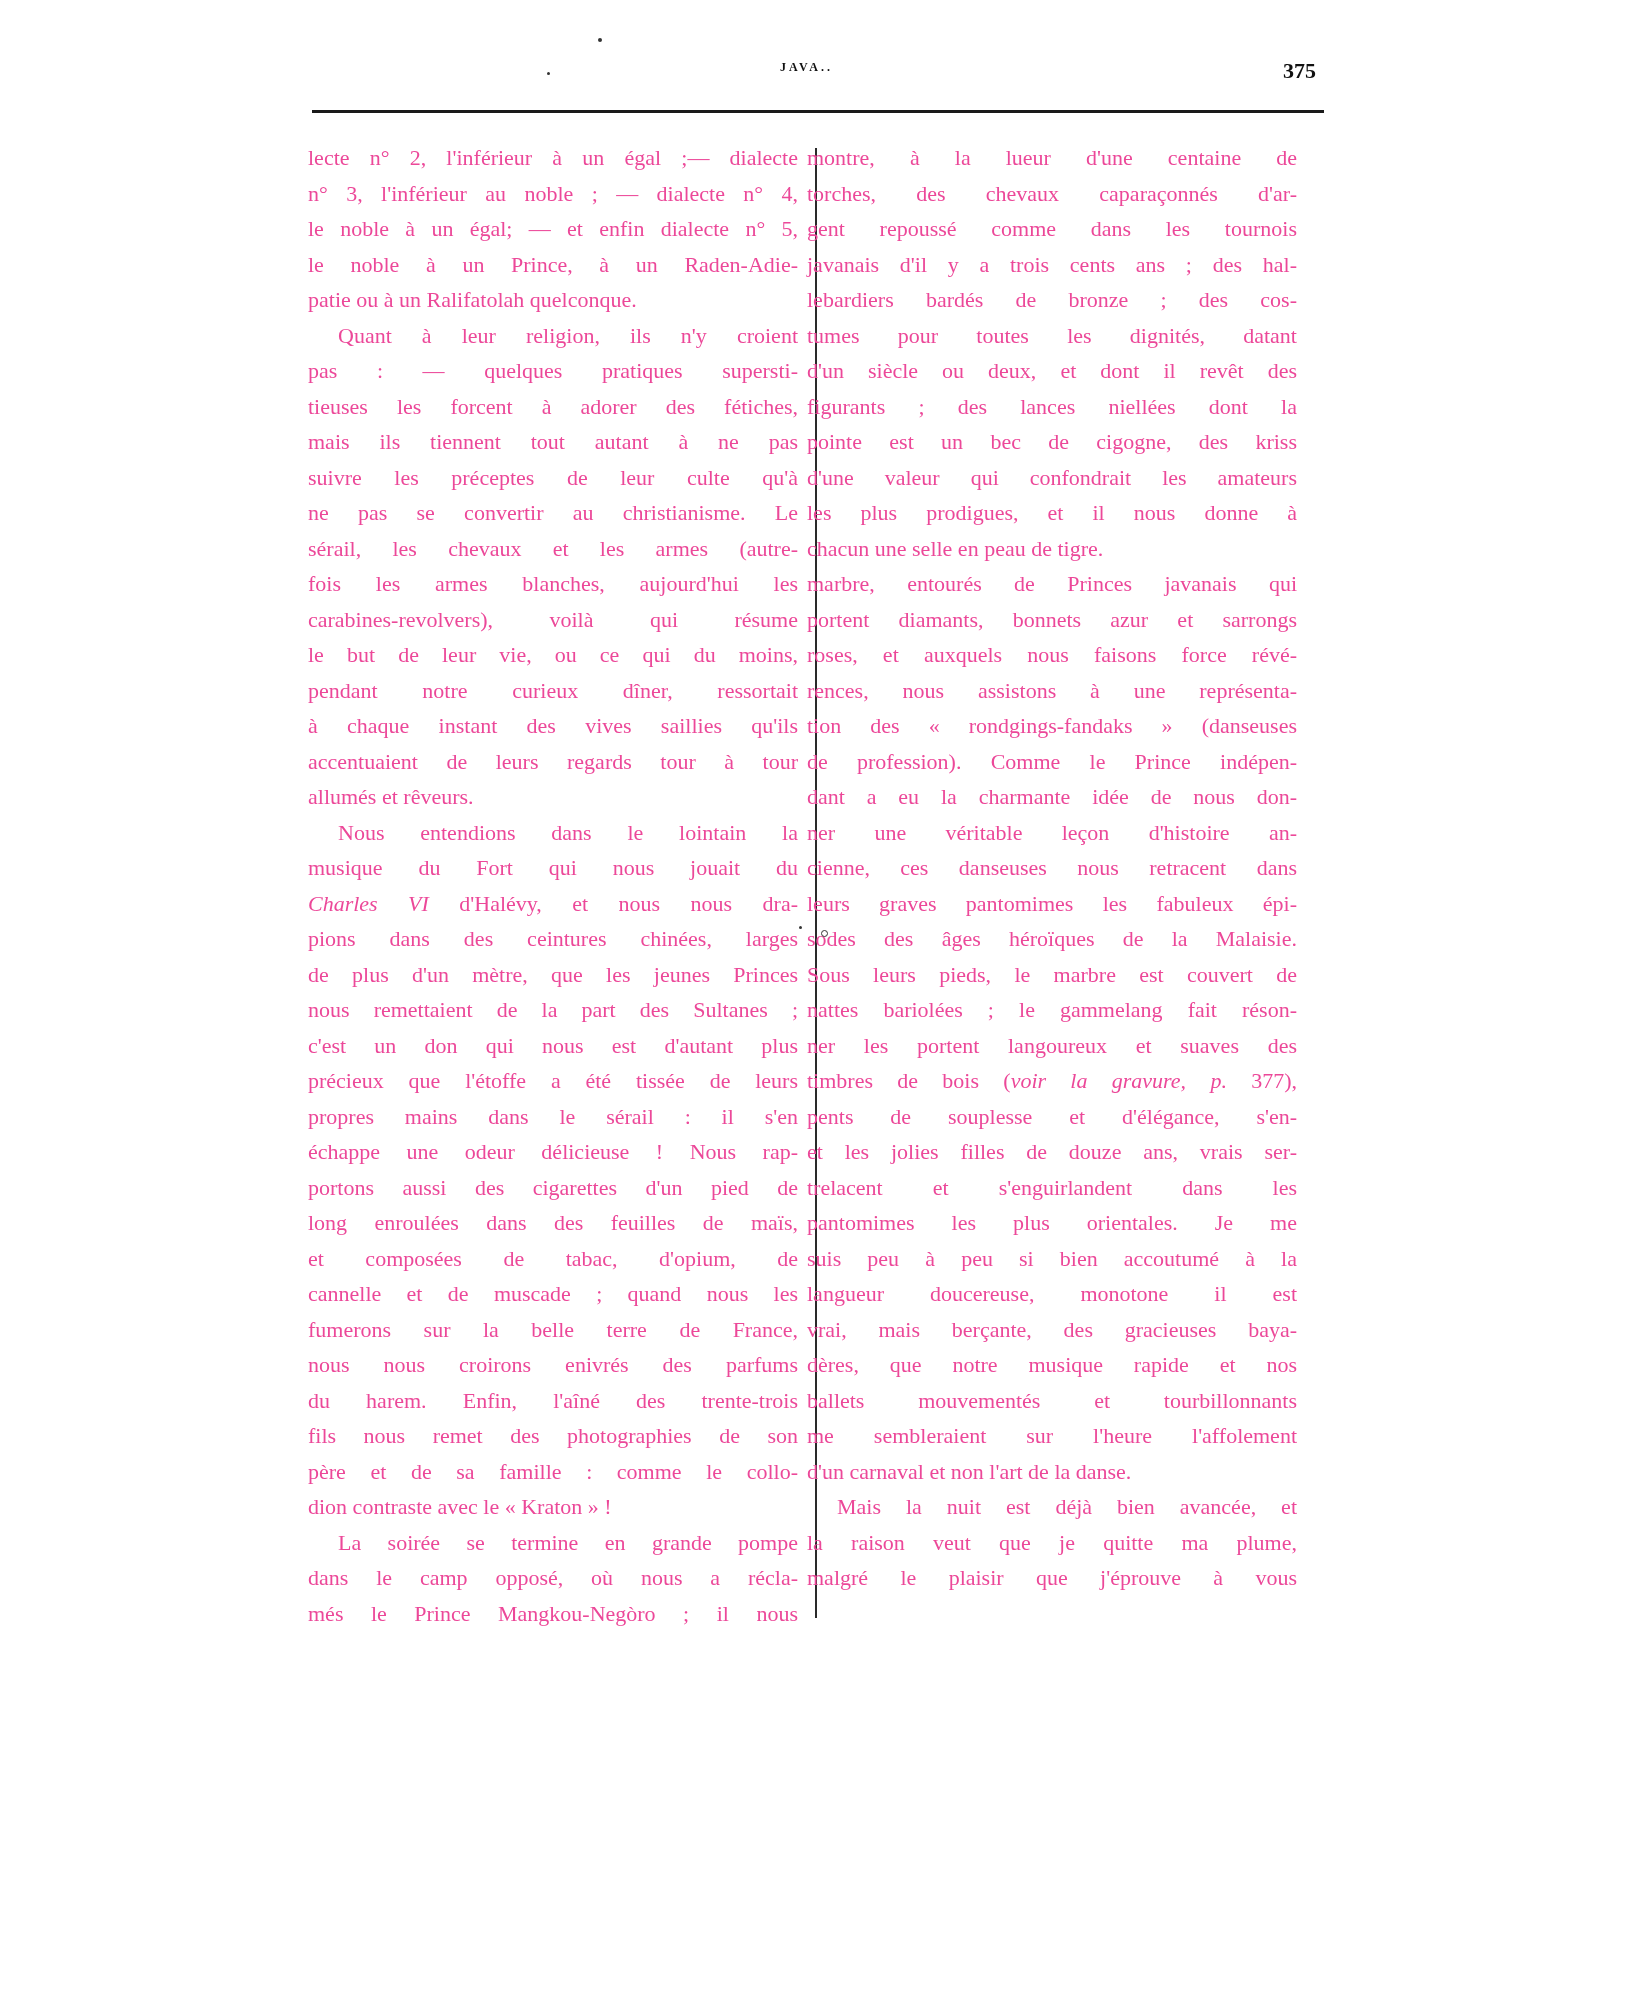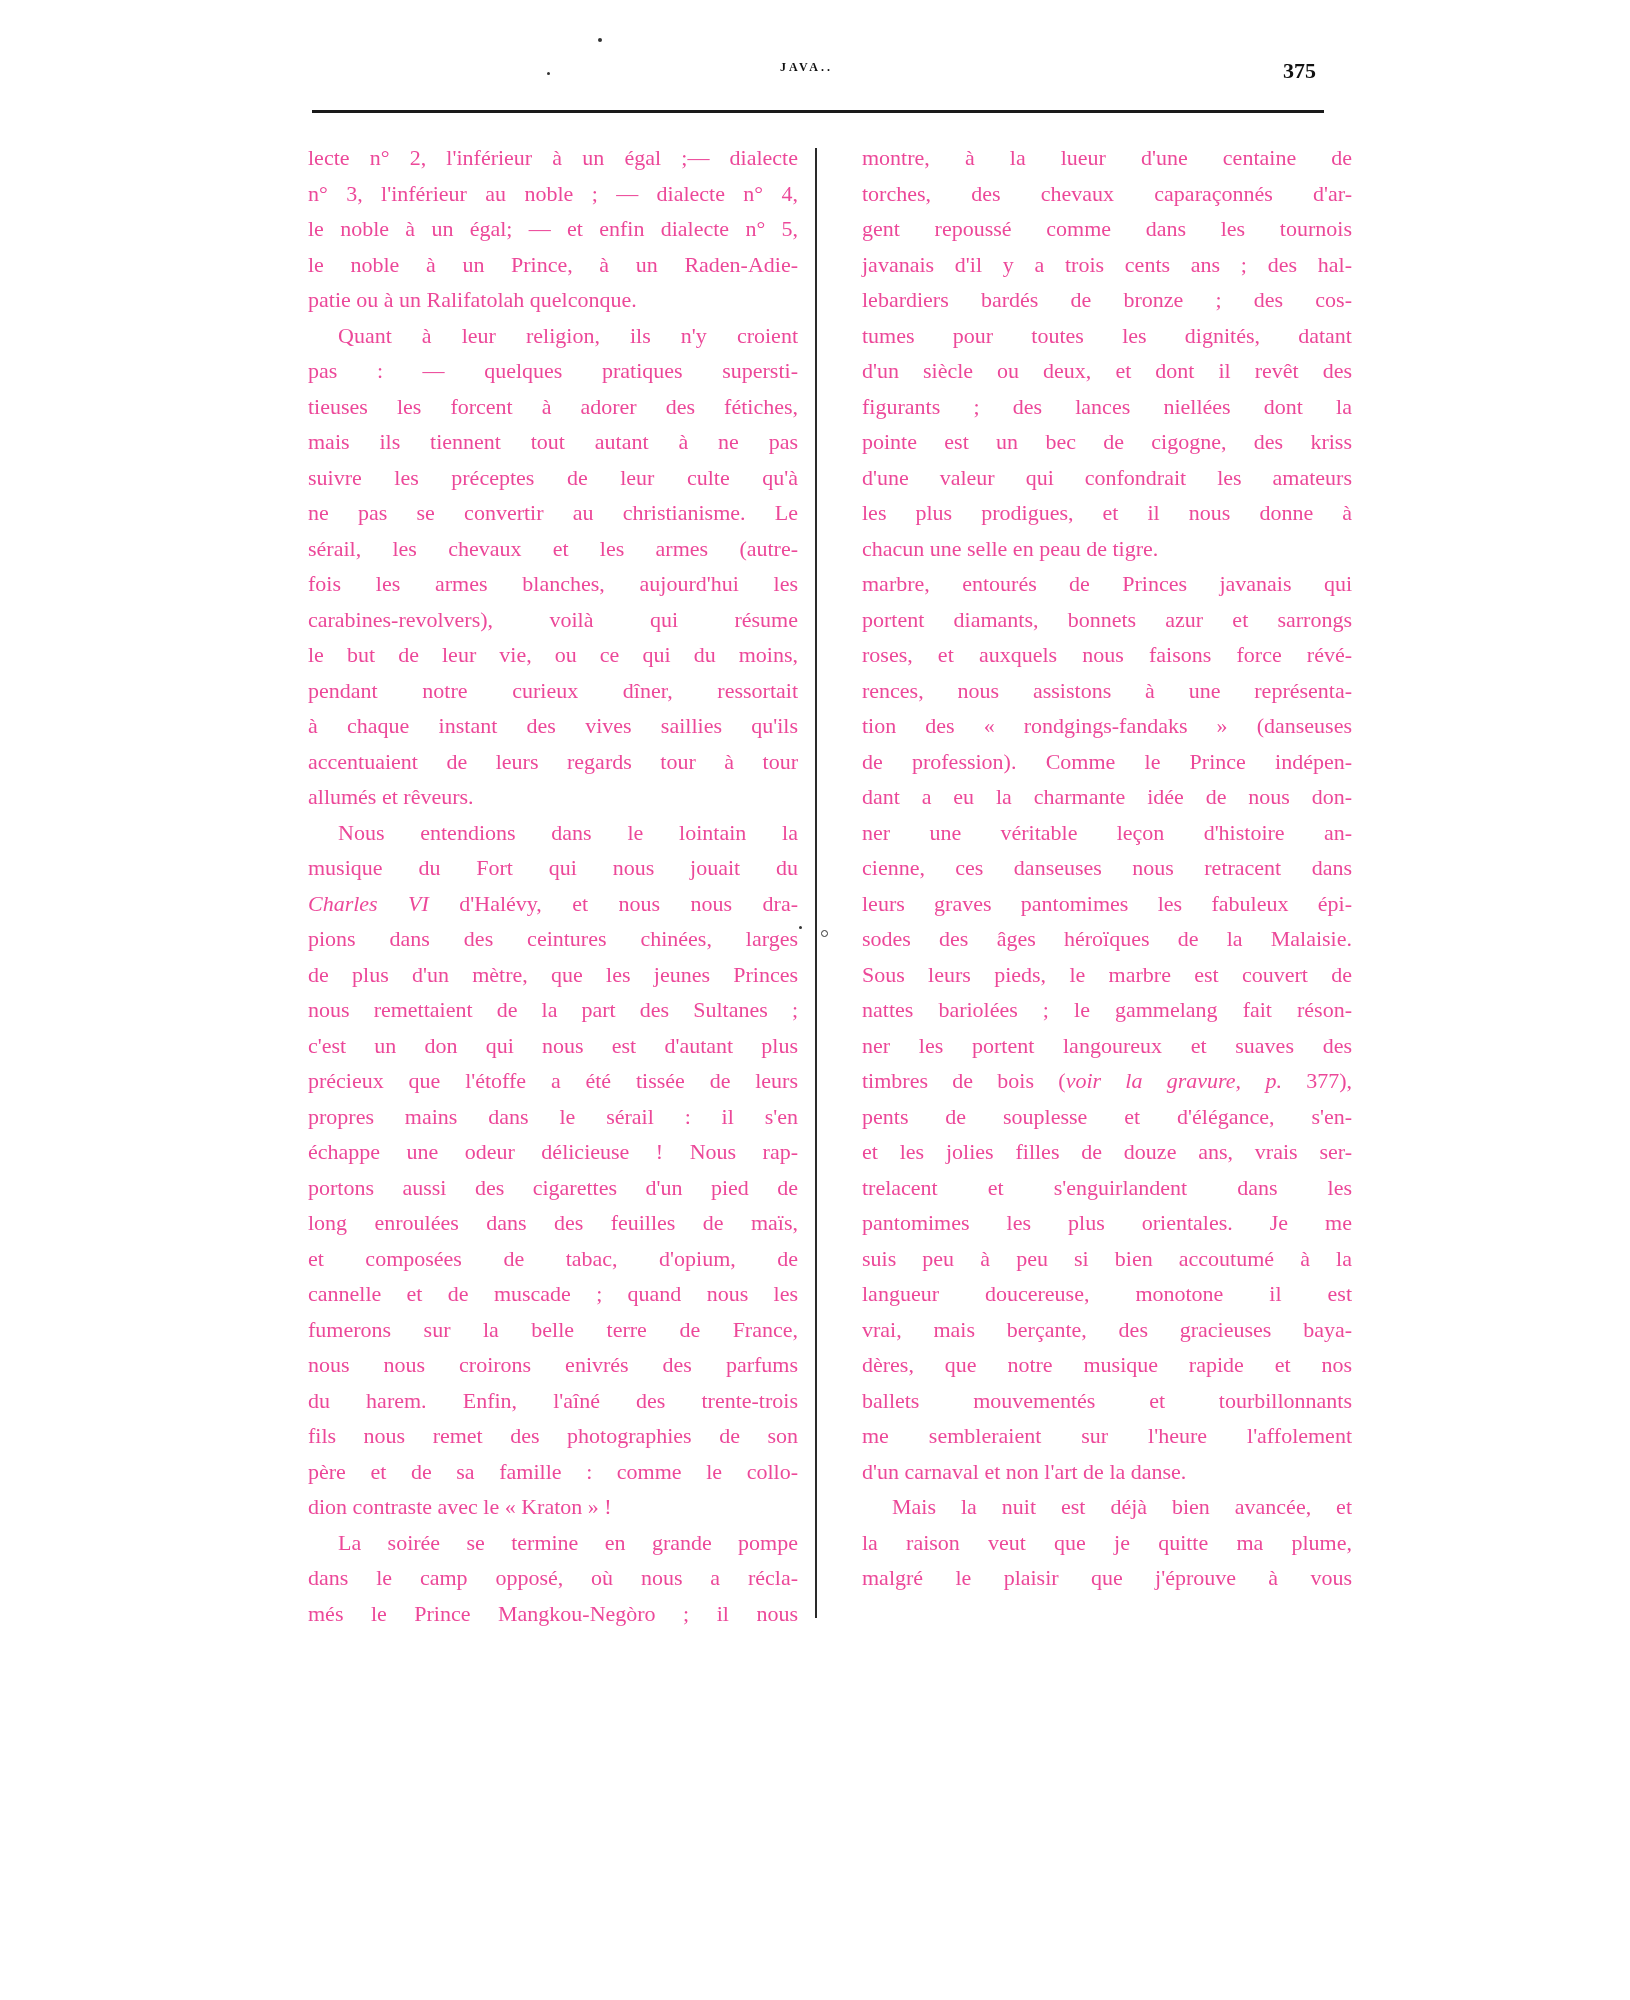--- a/index.html
+++ b/index.html
@@ -6,21 +6,21 @@
   body { width:1630px; height:2000px; position:relative; overflow:hidden;
          font-family:"DejaVu Serif", "Liberation Serif", serif; color:#1a1a1a; }
   .header-title { position:absolute; left:780px; top:60px; font-family:"Liberation Serif", serif;
          font-weight:bold; font-size:12px; letter-spacing:3px; color:#111; }
   .page-number { position:absolute; left:1283px; top:58px; font-family:"Liberation Serif", serif;
          font-weight:bold; font-size:22px; color:#111;text-align:right; }
   .header-rule { position:absolute; left:312px; top:110px; width:1012px; height:3px; background:#1a1a1a; }
   .column { position:absolute; top:140px; width:490px; font-family:Liberation Serif, serif;
          font-size:22px; line-height:35.5px; color:#ec4899; }
   .col-left { left:308px; }
-  .col-right { left:862px; }
+  .col-right { left:807px; }
   .column-divider { position:absolute; left:815px; top:148px; width:2px; height:1470px; background:#2a2a2a; }
   .line { display:block; white-space:nowrap; text-align:justify; text-align-last:justify; height:35.5px; overflow:visible; }
   .line.last { text-align-last:left; }
   .line.indent { padding-left:30px; }
   em { font-style:italic; }
   .speck { position:absolute; width:4px; height:4px; border-radius:50%; background:#333; }
 </style>
 </head>
 <body>
 

